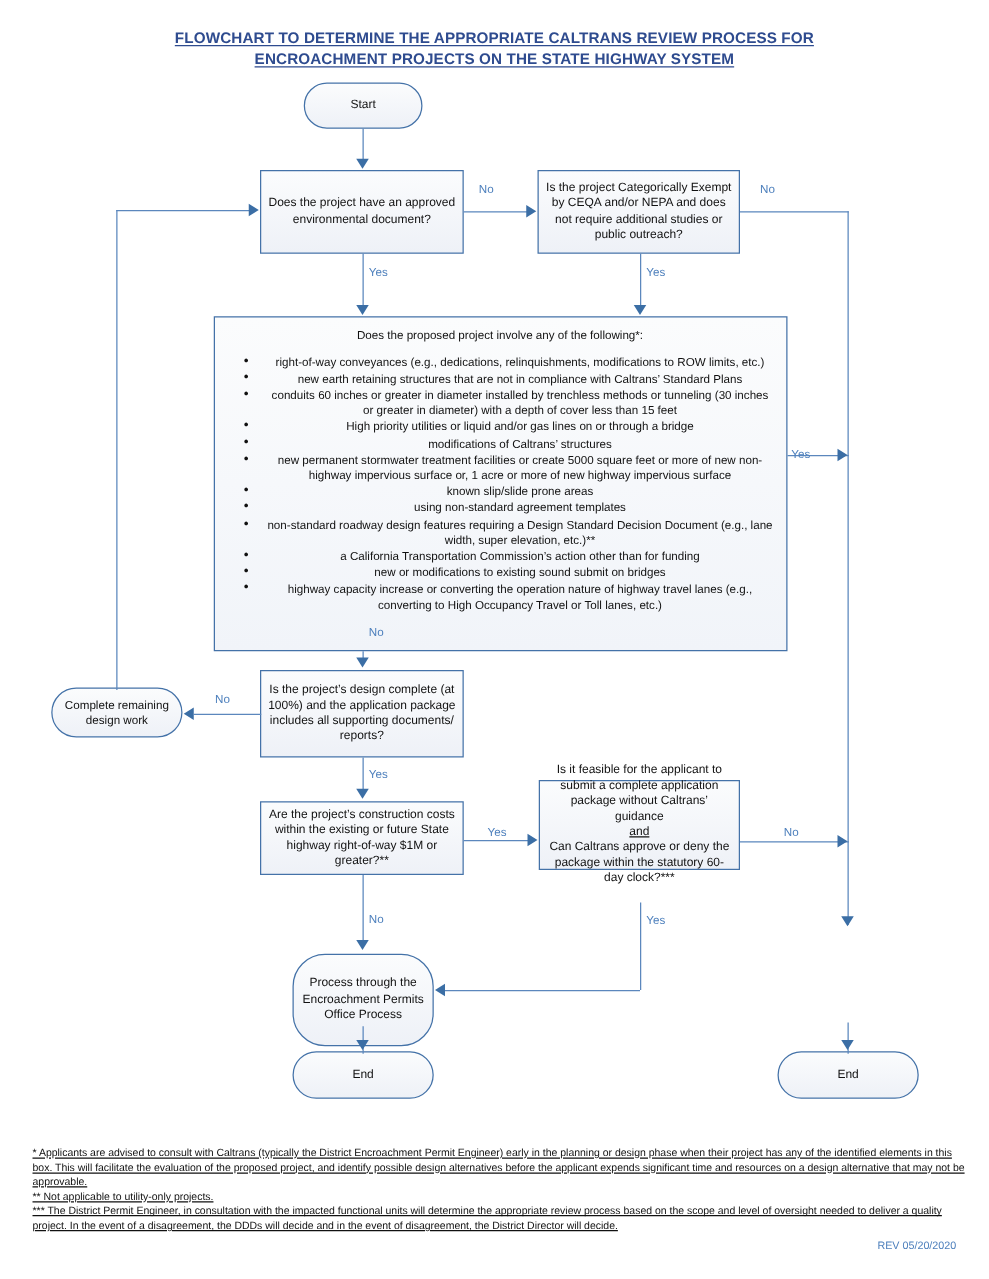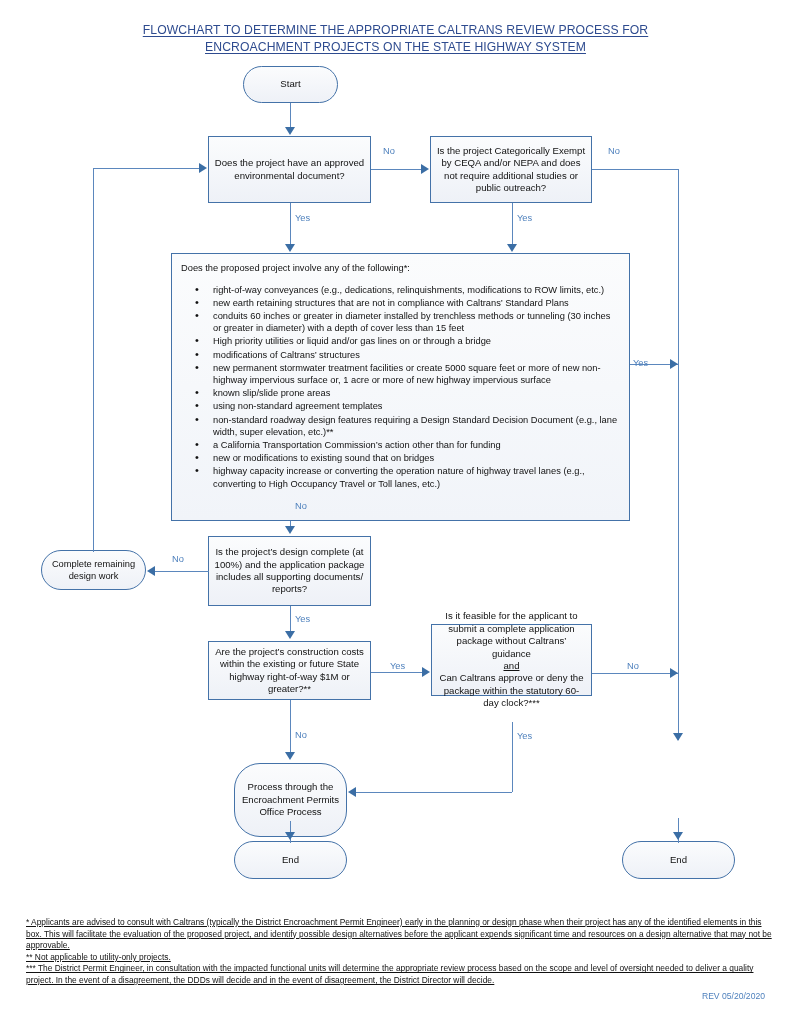--- a/index.html
+++ b/index.html
@@ -7,21 +7,21 @@
     width:791px;height:1023px;position:relative;overflow:hidden;
     font-family:"Liberation Sans","DejaVu Sans",sans-serif;
     color:#000;
   }
   #stage{position:absolute;left:0;top:0;width:791px;height:1023px;}
 
   
   .title{
     position:absolute;left:60px;top:22px;width:671px;
     text-align:center;
-    font-weight:normal;font-size:12.2px;line-height:17px;
+    font-weight:bold;font-size:12.2px;line-height:17px;
     color:#2e4b8f;
     letter-spacing:.1px;
   }
   .title span{ text-decoration:underline; text-underline-offset:2px; }
 
   
   .node{
     position:absolute;
     box-sizing:border-box;
     border:1px solid #4472a8;
@@ -36,21 +36,21 @@
   .proc-round{ border-radius:26px; }
 
   
   .bulletbox{
     position:absolute;
     box-sizing:border-box;
     border:1px solid #4472a8;
     background:linear-gradient(180deg,#fbfcfd 0%,#f1f4f9 100%);
     font-size:9.3px;line-height:12.6px;color:#111;
     padding:8px 10px 7px 9px;
-    text-align:left;
+    text-align:center;
   }
   .bulletbox .lead{margin:0 0 9px 0;}
   .bulletbox ul{margin:0;padding:0;list-style:none;}
   .bulletbox li{
     position:relative;padding-left:32px;margin:0 0 0.5px 0;
   }
   .bulletbox li::before{
     content:"\2022";position:absolute;left:14px;top:-1px;
     font-size:11px;line-height:13px;color:#111;
   }
@@ -101,21 +101,21 @@
       <li>right-of-way conveyances (e.g., dedications, relinquishments, modifications to ROW limits, etc.)</li>
       <li>new earth retaining structures that are not in compliance with Caltrans’ Standard Plans</li>
       <li>conduits 60 inches or greater in diameter installed by trenchless methods or tunneling (30 inches or greater in diameter) with a depth of cover less than 15 feet</li>
       <li>High priority utilities or liquid and/or gas lines on or through a bridge</li>
       <li>modifications of Caltrans’ structures</li>
       <li>new permanent stormwater treatment facilities or create 5000 square feet or more of new non-highway impervious surface or, 1 acre or more of new highway impervious surface</li>
       <li>known slip/slide prone areas</li>
       <li>using non-standard agreement templates</li>
       <li>non-standard roadway design features requiring a Design Standard Decision Document (e.g., lane width, super elevation, etc.)**</li>
       <li>a California Transportation Commission’s action other than for funding</li>
-      <li>new or modifications to existing sound that on bridges</li>
+      <li>new or modifications to existing sound submit on bridges</li>
       <li>highway capacity increase or converting the operation nature of highway travel lanes (e.g., converting to High Occupancy Travel or Toll lanes, etc.)</li>
     </ul>
   </div>
 
   <div class="node" style="left:208px;top:536px;width:163px;height:70px;">Is the project’s design complete (at 100%) and the application package includes all supporting documents/ reports?</div>
 
   <div class="node term" style="left:41px;top:550px;width:105px;height:40px;font-size:9.3px;">Complete remaining design work</div>
 
   <div class="node" style="left:208px;top:641px;width:163px;height:59px;">Are the project’s construction costs within the existing or future State highway right-of-way $1M or greater?**</div>
 

